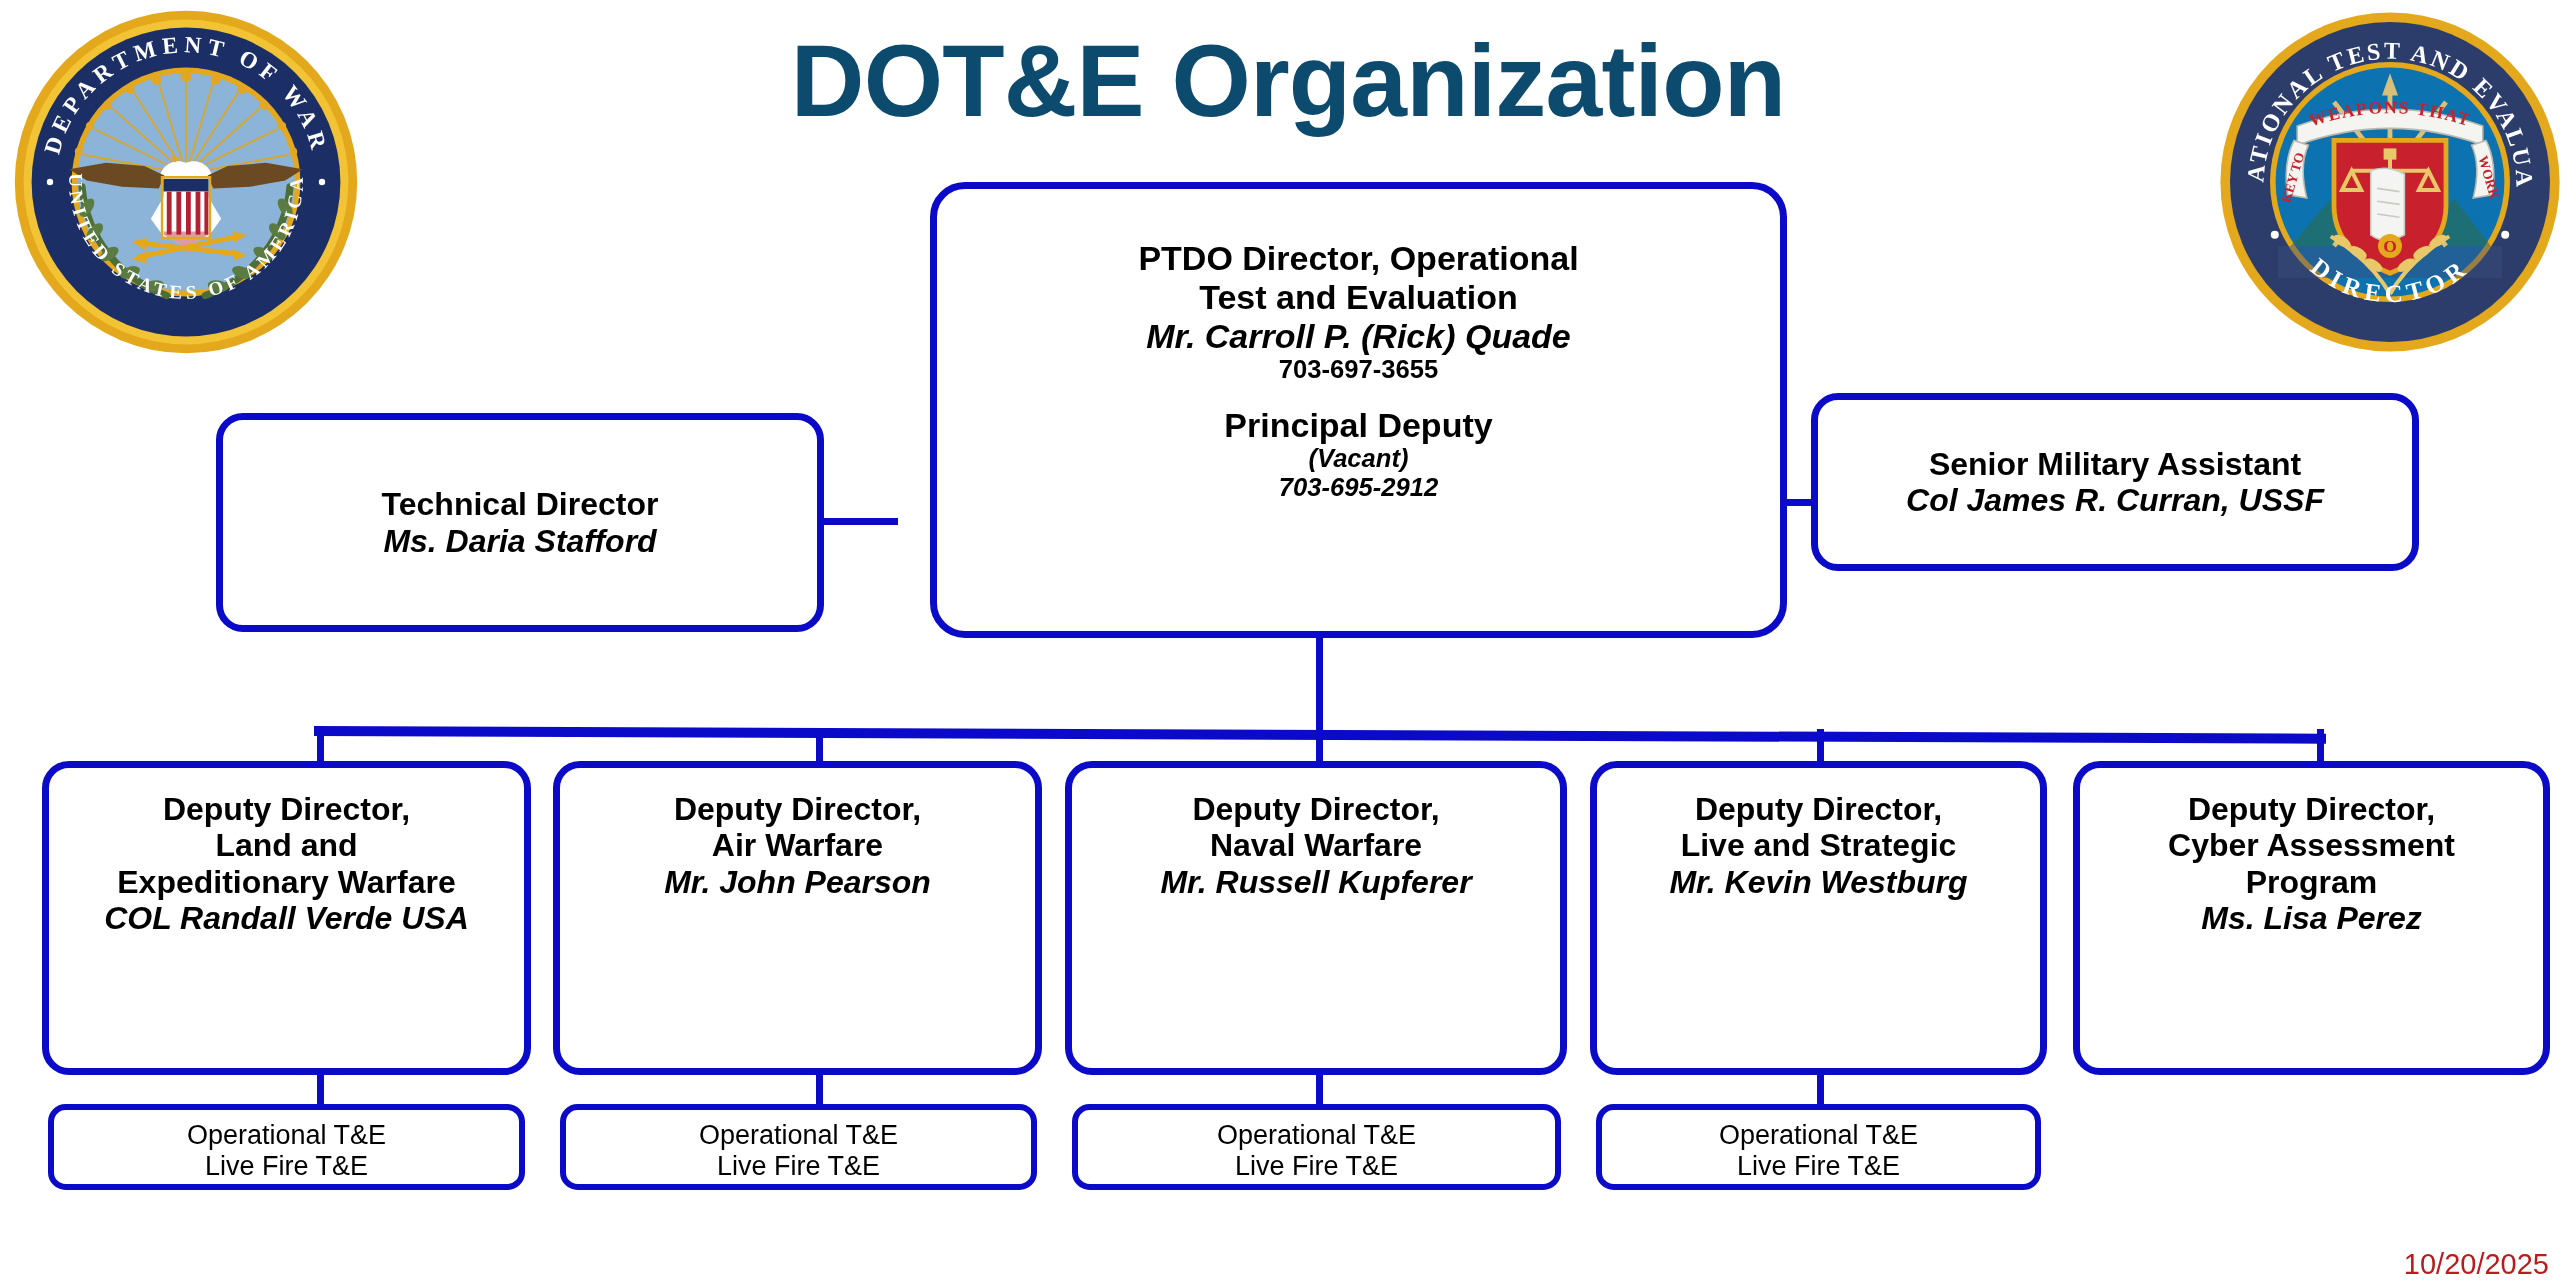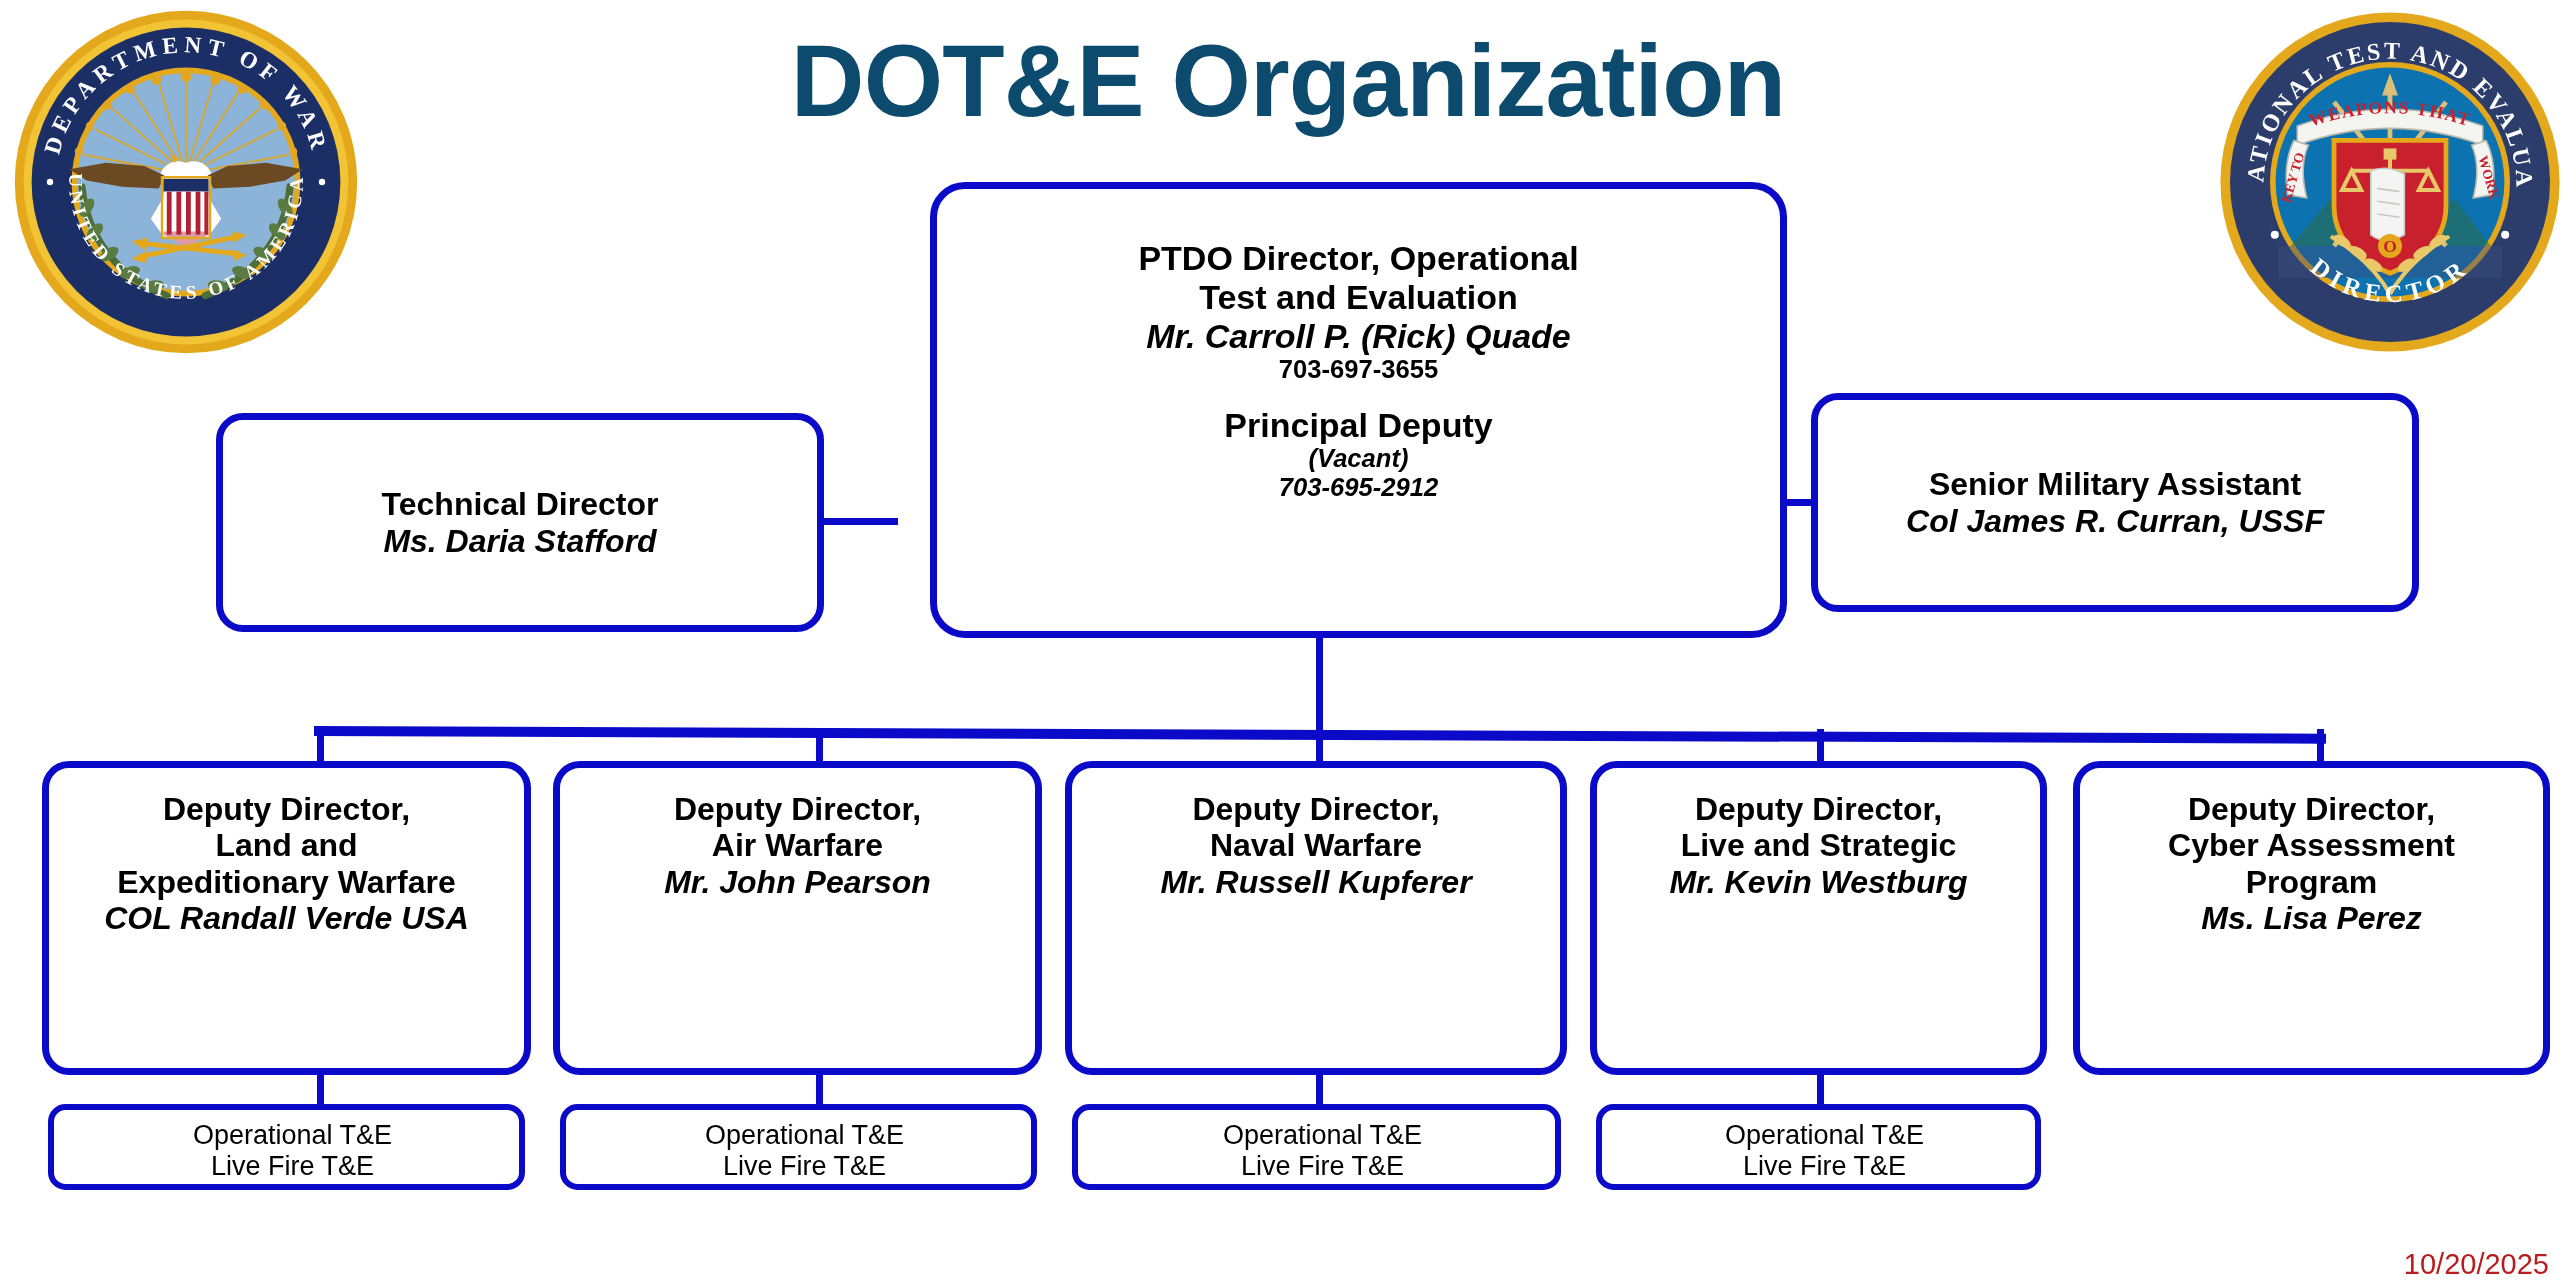--- a/index.html
+++ b/index.html
@@ -49,21 +49,21 @@
   }
   .node .line{
     display:block;
     width:100%;
     text-align:center;
     line-height:1.14;
     white-space:nowrap;
   }
   .t-bold{font-weight:bold;}
   .t-ital{font-weight:bold;font-style:italic;}
-  .t-plain{font-weight:normal;padding-left:12px;}
+  .t-plain{font-weight:normal;}
   .t-ital-plain{font-style:italic;font-weight:bold;}
   .spacer{height:0.62em;}
 
   
   #node-director{
     left:890px; top:182px; width:857px; height:456px;
     border-radius:35px;
     padding-top:50px;
     font-size:34px;
     margin-left:40px;
@@ -71,21 +71,21 @@
   #node-director .phone{font-size:25.6px;font-weight:bold;}
 
   
   #node-tech-director{
     left:216px; top:413px; width:608px; height:219px;
     font-size:32px;
     justify-content:center;
   }
   
   #node-sma{
-    left:1811px; top:393px; width:608px; height:219px;
+    left:1811px; top:393px; width:608px; height:178px;
     font-size:32px;
     justify-content:center;
   }
 
   
   .dd{
     top:761px; height:314px;
     padding-top:23px;
     font-size:32px;
   }

